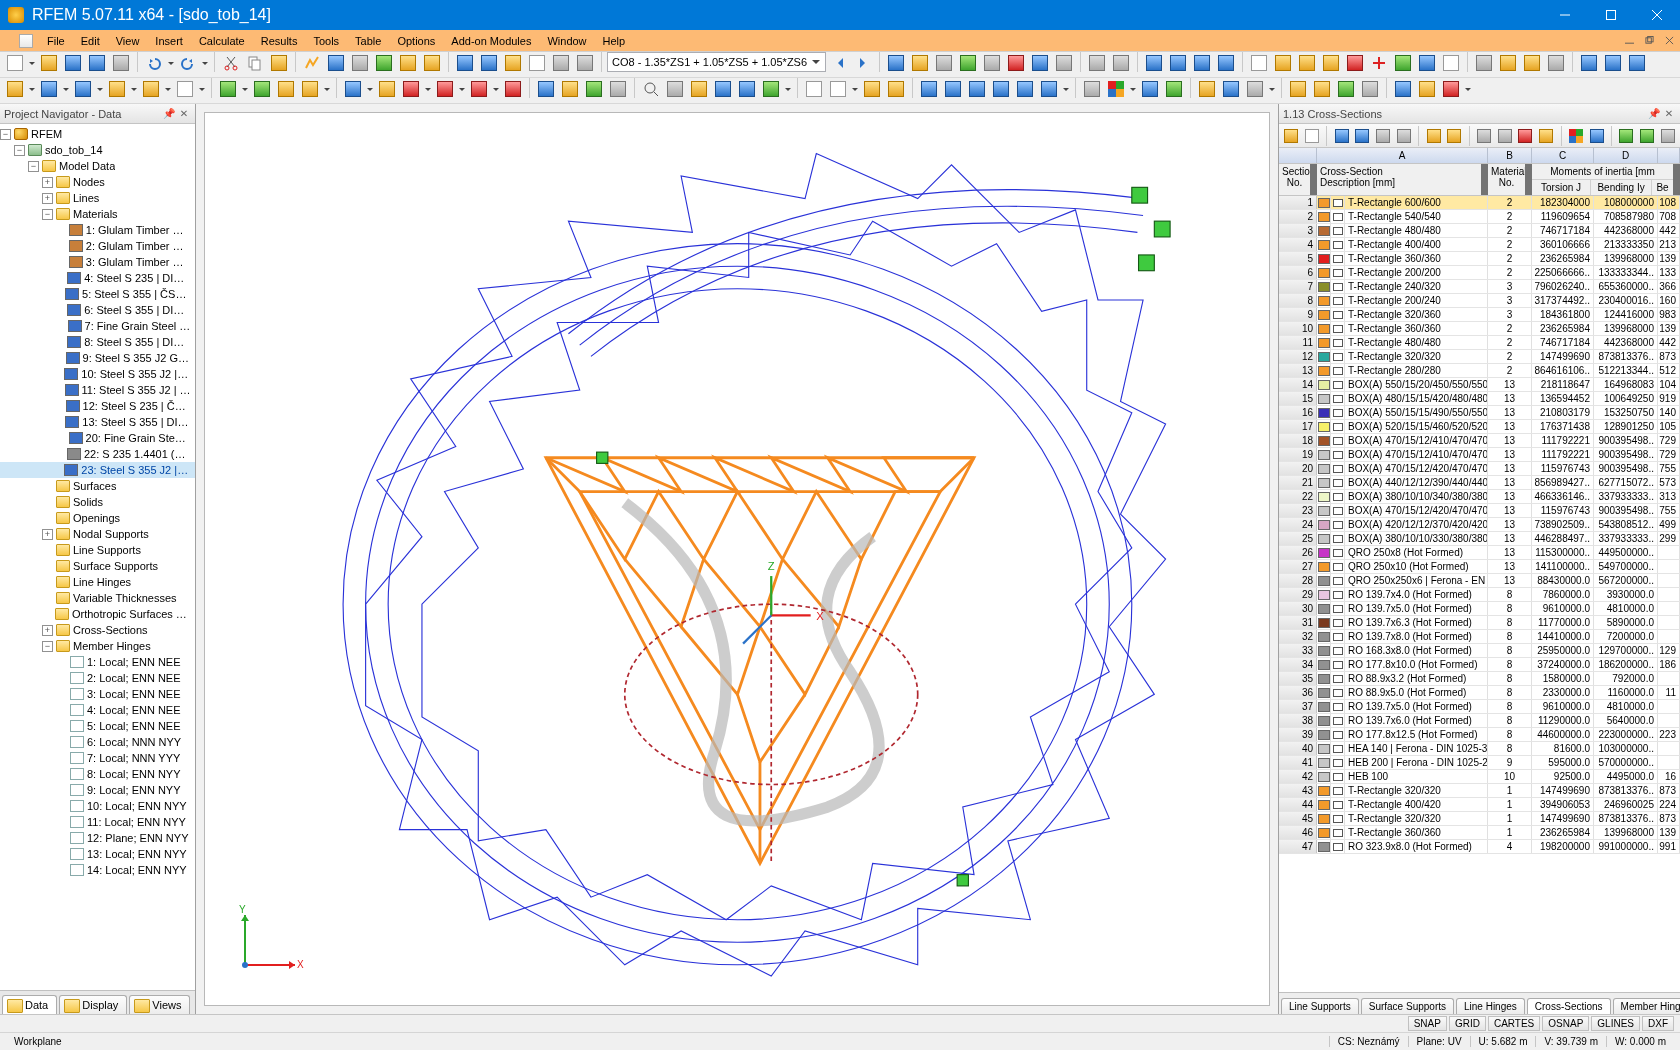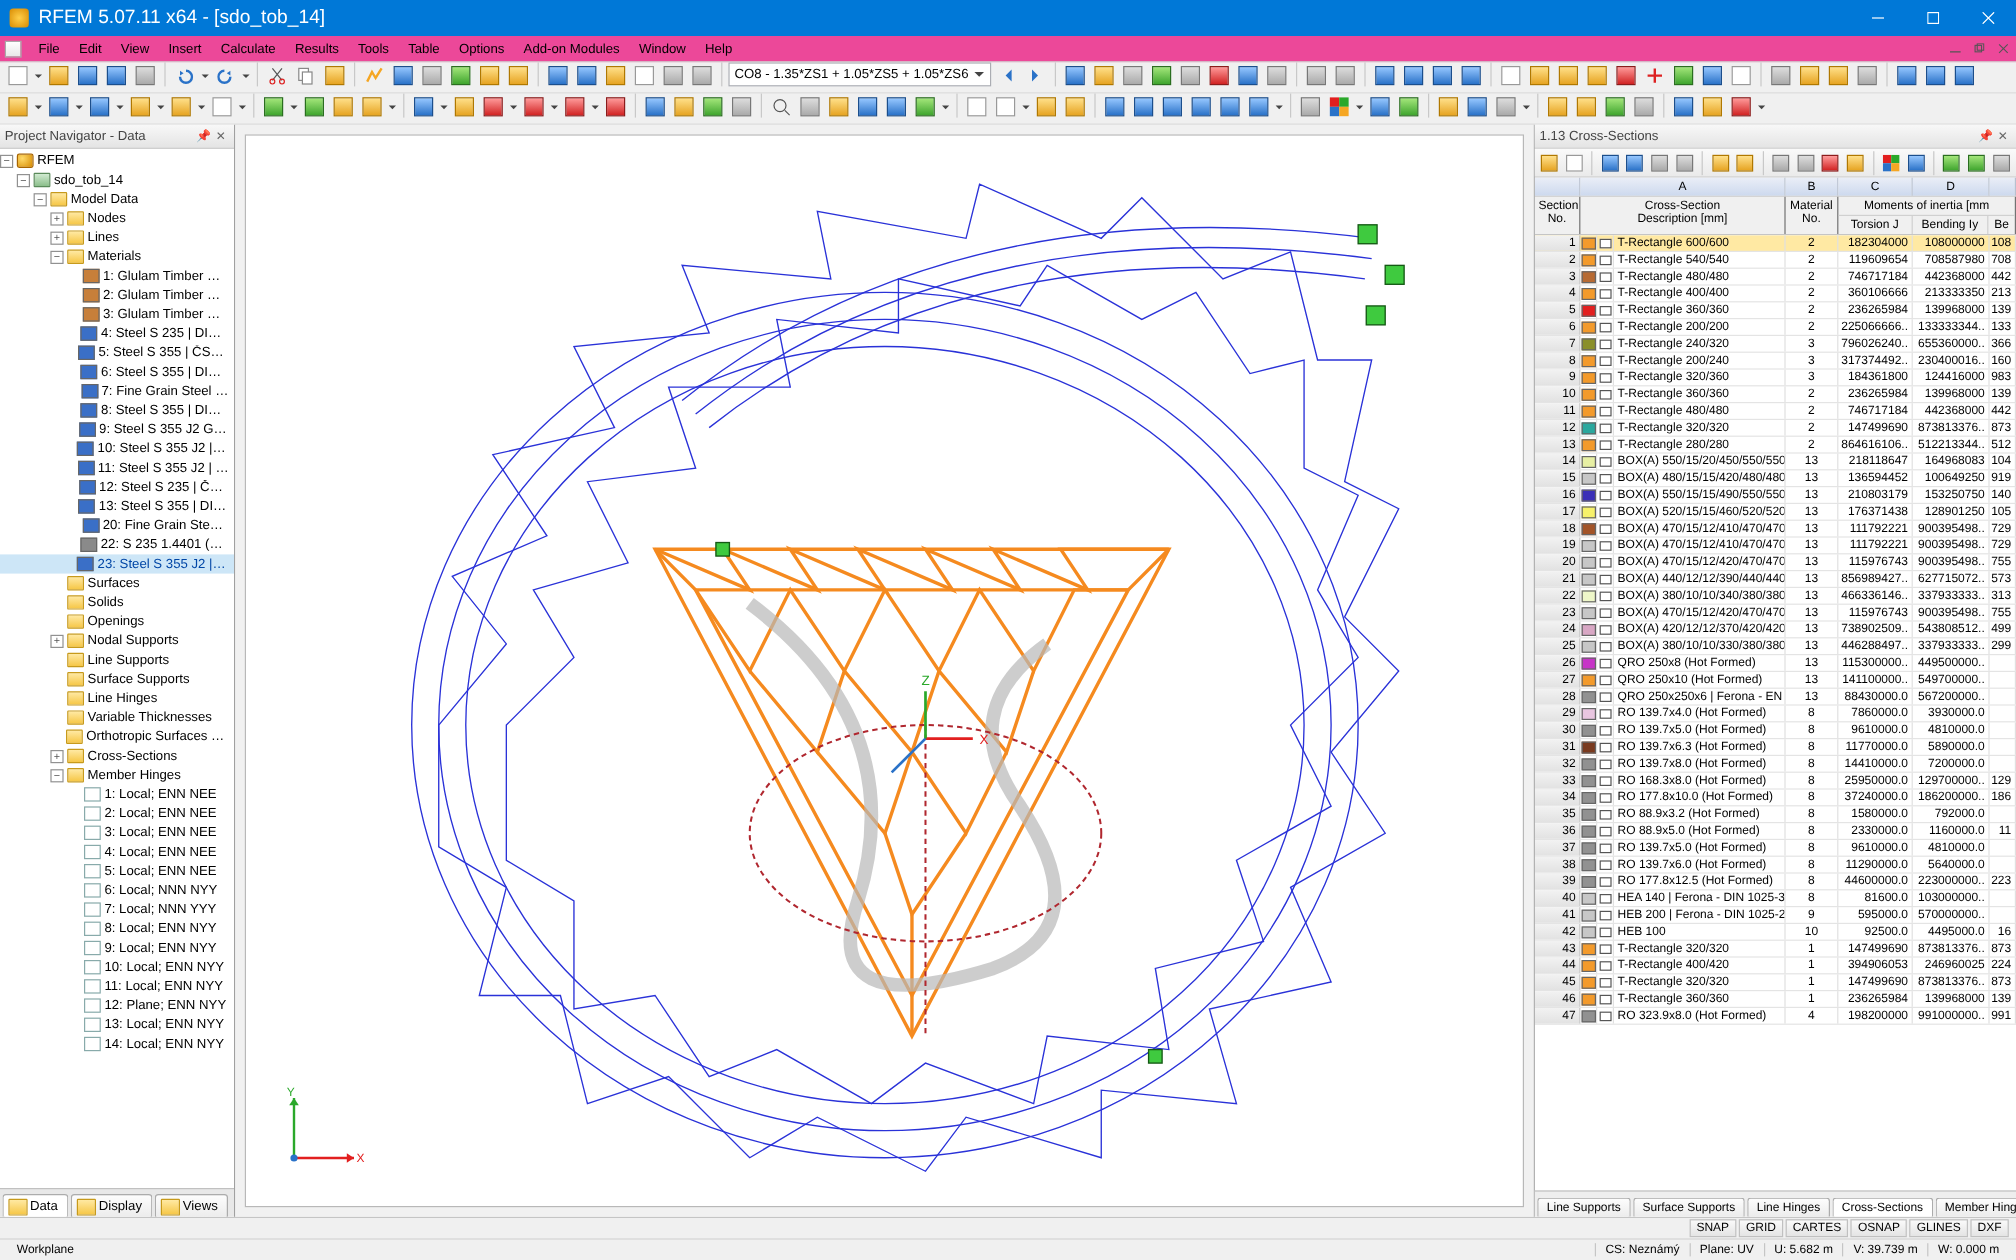--- a/index.html
+++ b/index.html
@@ -6,21 +6,21 @@
 body { font-family: "Segoe UI", Tahoma, sans-serif; font-size: 11px; background: #f0f0f0; overflow: hidden; }
 
 
 .titlebar { height: 30px; background: #0078d7; color: #fff; display: flex; align-items: center; padding-left: 8px; }
 .titlebar .app-icon { width: 16px; height: 16px; background: radial-gradient(circle,#ffcf4a,#d88a00); border-radius: 3px; margin-right: 8px; }
 .titlebar .title { flex: 1; font-size: 16px; }
 .titlebar .winbtn { width: 46px; height: 30px; display: flex; align-items: center; justify-content: center; }
 .titlebar .winbtn svg { width: 10px; height: 10px; stroke: #fff; stroke-width: 1; fill: none; }
 
 
-.menubar { height: 22px; background: #ec4899; border-bottom: 1px solid #d0d0d0; display: flex; align-items: center; padding-left: 4px; }
+.menubar { height: 22px; background: #fdba74; border-bottom: 1px solid #d0d0d0; display: flex; align-items: center; padding-left: 19px; }
 .menubar .doc-icon { width: 14px; height: 14px; background: linear-gradient(#fff,#e8e8e8); border: 1px solid #aaa; margin-right: 6px; }
 .menubar .menu-item { padding: 3px 8px; cursor: default; }
 .menubar .spacer { flex: 1; }
 .menubar .mdi-btn { width: 18px; height: 18px; display:flex; align-items:center; justify-content:center; margin-right:2px; }
 .menubar .mdi-btn svg { width:9px; height:9px; stroke:#555; stroke-width:1; fill:none; }
 
 
 .toolbar-row { height: 26px; background: #f0f0f0; border-bottom: 1px solid #d8d8d8; display: flex; align-items: flex-start; padding: 0 4px; gap: 2px; }
 .tb-btn { width: 22px; height: 22px; display: flex; align-items: center; justify-content: center; border: 1px solid transparent; border-radius: 2px; position: relative; }
 .tb-btn .ico { width: 16px; height: 16px; display:block; }
@@ -74,21 +74,21 @@
 .axes { position:absolute; left:30px; bottom:30px; }
 .axes line { stroke-width:2; }
 
 
 .rightpanel { width: 402px; display:flex; flex-direction:column; background:#fff; border-left:1px solid #a0a0a0; }
 .right-toolbar { height:24px; border-bottom:1px solid #c5c5c5; display:flex; align-items:center; padding:0 3px; gap:2px; background:linear-gradient(#fafafa,#eaeaea); }
 .right-toolbar .tb-btn { width:20px; height:20px; }
 .grid-wrap { flex:1; overflow:hidden; display:flex; flex-direction:column; }
 .grid-hdr-row { display:flex; background:#f0f0f0; border-bottom:1px solid #c5c5c5; font-size:10px; }
 .grid-hdr-row.colletter .gh { text-align:center; background:linear-gradient(#eaeef7,#cdd9ee); border-right:1px solid #b7c0d0; }
-.gh { padding:2px 3px; border-right:1px solid #737373; overflow:hidden; white-space:nowrap; }
+.gh { padding:2px 3px; border-right:7px solid #737373; overflow:hidden; white-space:nowrap; }
 .gh.section { width:38px; }
 .gh.desc { flex:1; }
 .gh.mat { width:44px; text-align:center; }
 .gh.tor { width:62px; text-align:right; }
 .gh.bend { width:64px; text-align:right; }
 .gh.be { width:22px; text-align:right; }
 .grid-body { flex:1; overflow-y:auto; overflow-x:hidden; }
 .grow { display:flex; height:14px; font-size:10px; border-bottom:1px solid #e4e4e4; align-items:center; }
 .grow.sel { background:#ffe9a3; }
 .gc { padding:0 3px; border-right:1px solid #e0e0e0; overflow:hidden; white-space:nowrap; height:100%; display:flex; align-items:center; }
@@ -1007,21 +1007,21 @@
       <div class="grid-hdr-row colletter">
         <div class="gh section"></div>
         <div class="gh desc">A</div>
         <div class="gh mat">B</div>
         <div class="gh tor">C</div>
         <div class="gh bend">D</div>
         <div class="gh be"></div>
       </div>
       <div class="grid-hdr-row">
         <div class="gh section" style="text-align:center">Section<br>No.</div>
-        <div class="gh desc" style="text-align:center"><span>Cross-Section</span><br><span>Description [mm]</span></div>
+        <div class="gh desc" style=""><span>Cross-Section</span><br><span>Description [mm]</span></div>
         <div class="gh mat" style="text-align:center">Material<br>No.</div>
         <div class="gh" style="width:148px;text-align:center;padding:0">
           <div style="border-bottom:1px solid #d0d0d0;padding:2px 0">Moments of inertia [mm</div>
           <div style="display:flex">
             <div style="width:62px;border-right:1px solid #d0d0d0;padding:2px 0">Torsion J</div>
             <div style="width:64px;border-right:1px solid #d0d0d0;padding:2px 0">Bending Iy</div>
             <div style="width:22px;padding:2px 0">Be</div>
           </div>
         </div>
       </div>

